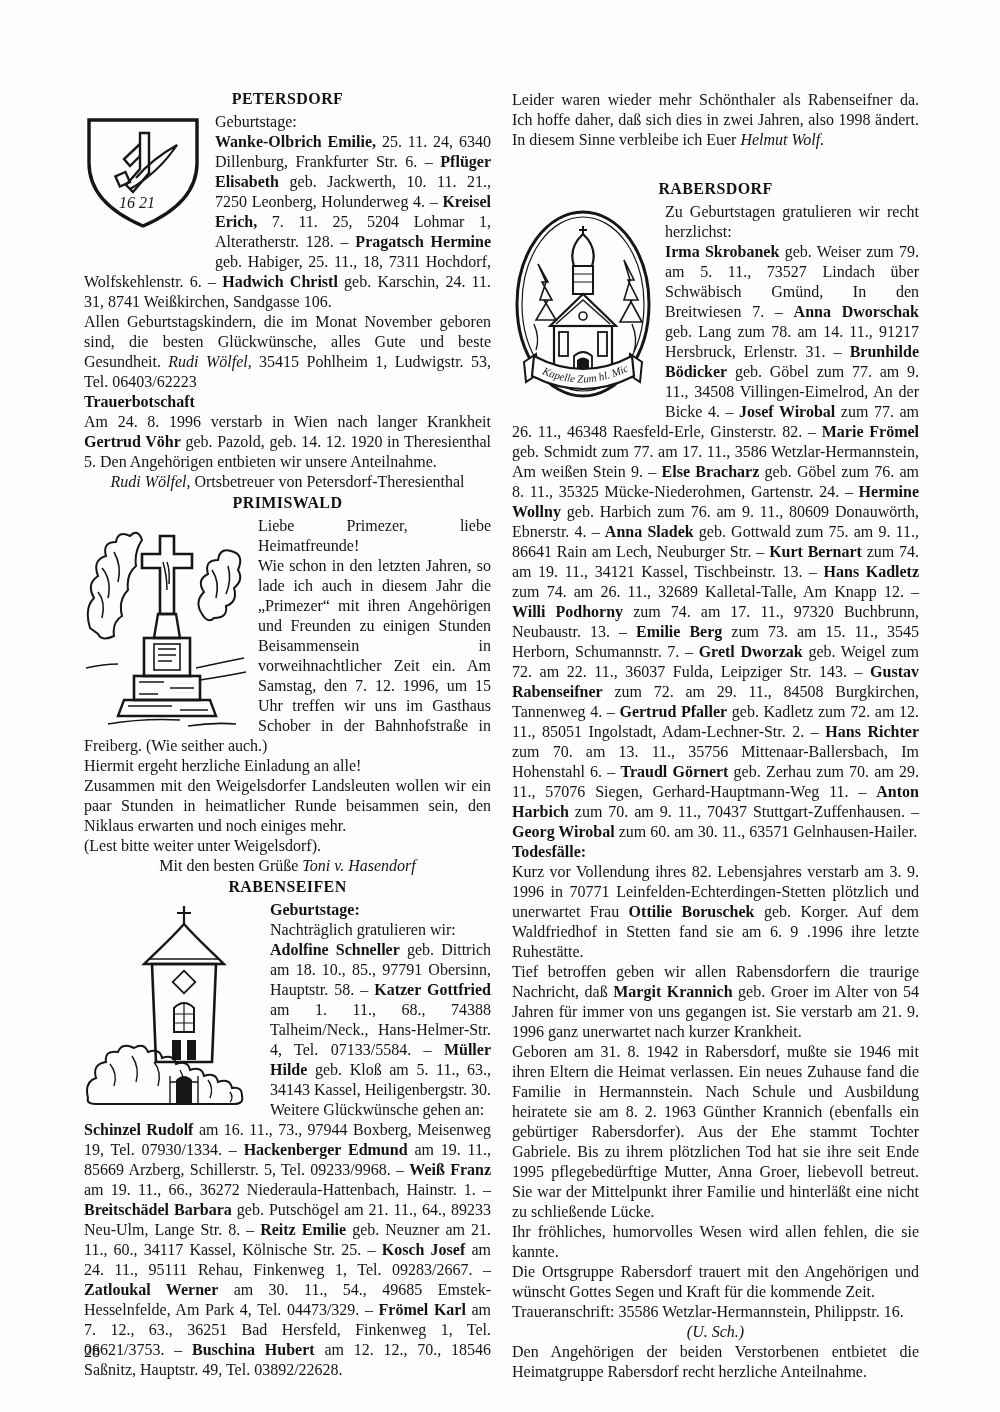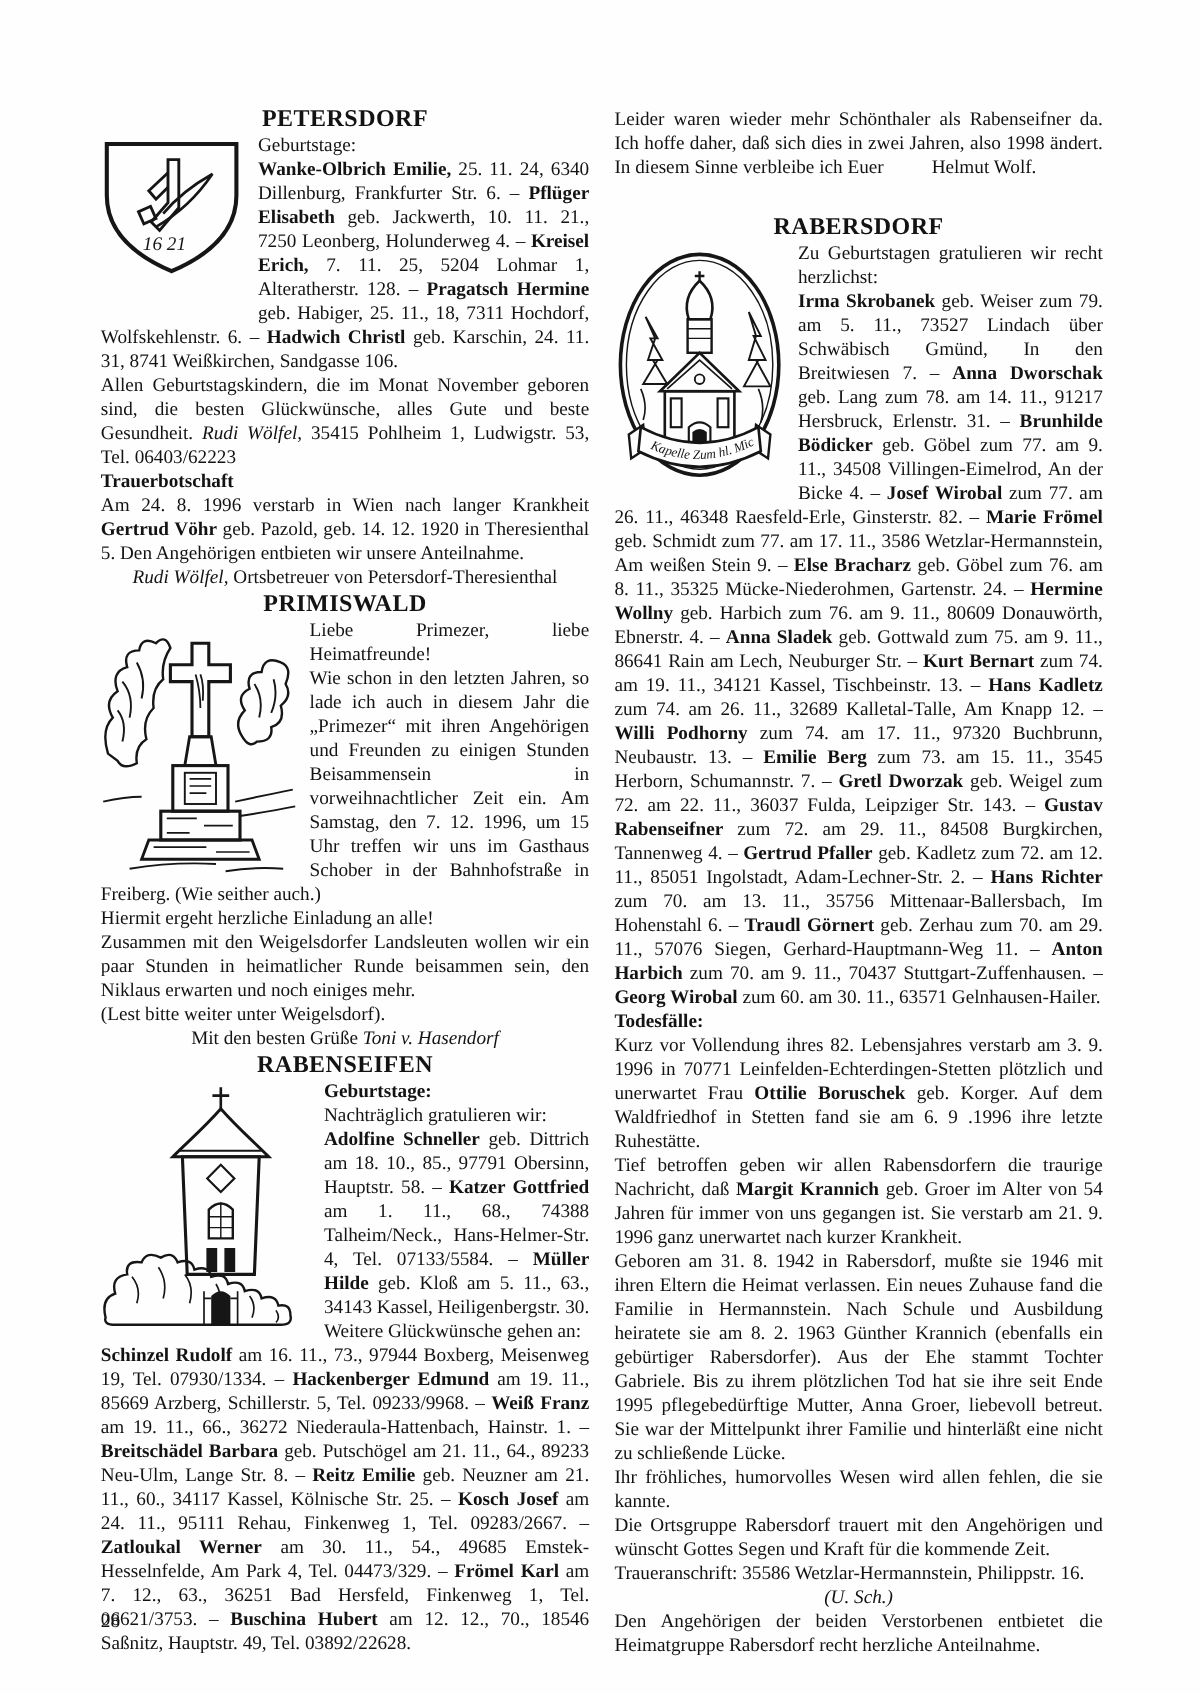--- a/index.html
+++ b/index.html
@@ -9,21 +9,21 @@
     font-family:"Liberation Serif", serif;
     color:#131313;
   }
   .col {
     position:absolute; width:407px;
     font-size:16px; line-height:20px;
     text-align:justify;
   }
   .col p { margin:0; }
   .sec-title {
-    font-size:20px; font-weight:bold; text-align:center;
+    font-size:16px; font-weight:bold; text-align:center;
     margin:0 0 2px 0; line-height:22px; letter-spacing:.4px;
   }
   .subhead { font-weight:bold; text-align:left; }
   .right-align { text-align:center; }
   .float-img { float:left; }
   .crest-float   { margin:3px 13px 30px 0; }
   .cross-float   { margin:2px 10px 4px 0; }
   .church-float  { margin:2px 12px 4px 0; }
   .chapel-float  { margin:2px 10px 4px 0; }
   .gap-lg { }
@@ -127,21 +127,21 @@
       <p><span style="font-weight: bold;">Adolfine Schneller</span><span> geb. Dittrich am 18. 10., 85., 97791 Obersinn, Hauptstr. 58. – </span><span style="font-weight: bold;">Katzer Gottfried</span><span> am 1. 11., 68., 74388 Talheim/Neck., Hans-Helmer-Str. 4, Tel. 07133/5584. – </span><span style="font-weight: bold;">Müller Hilde</span><span> geb. Kloß am 5. 11., 63., 34143 Kassel, Heiligenbergstr. 30.</span></p>
       <p><span>Weitere Glückwünsche gehen an:</span></p>
       <p><span style="font-weight: bold;">Schinzel Rudolf</span><span> am 16. 11., 73., 97944 Boxberg, Meisenweg 19, Tel. 07930/1334. – </span><span style="font-weight: bold;">Hackenberger Edmund</span><span> am 19. 11., 85669 Arzberg, Schillerstr. 5, Tel. 09233/9968. – </span><span style="font-weight: bold;">Weiß Franz</span><span> am 19. 11., 66., 36272 Niederaula-Hattenbach, Hainstr. 1. – </span><span style="font-weight: bold;">Breitschädel Barbara</span><span> geb. Putschögel am 21. 11., 64., 89233 Neu-Ulm, Lange Str. 8. – </span><span style="font-weight: bold;">Reitz Emilie</span><span> geb. Neuzner am 21. 11., 60., 34117 Kassel, Kölnische Str. 25. – </span><span style="font-weight: bold;">Kosch Josef</span><span> am 24. 11., 95111 Rehau, Finkenweg 1, Tel. 09283/2667. – </span><span style="font-weight: bold;">Zatloukal Werner</span><span> am 30. 11., 54., 49685 Emstek-Hesselnfelde, Am Park 4, Tel. 04473/329. – </span><span style="font-weight: bold;">Frömel Karl</span><span> am 7. 12., 63., 36251 Bad Hersfeld, Finkenweg 1, Tel. 06621/3753. – </span><span style="font-weight: bold;">Buschina Hubert</span><span> am 12. 12., 70., 18546 Saßnitz, Hauptstr. 49, Tel. 03892/22628.</span></p>
 
     </section>
   </div>
 
   <div class="col" style="left:512px; top:90px;">
 
     <section>
-      <p><span>Leider waren wieder mehr Schönthaler als Rabenseifner da. Ich hoffe daher, daß sich dies in zwei Jahren, also 1998 ändert. In diesem Sinne verbleibe ich Euer </span><span style=" margin-left: 36px;">Helmut Wolf.</span></p>
+      <p><span>Leider waren wieder mehr Schönthaler als Rabenseifner da. Ich hoffe daher, daß sich dies in zwei Jahren, also 1998 ändert. In diesem Sinne verbleibe ich Euer </span><span style="font-style: italic;">Helmut Wolf.</span></p>
     </section>
 
     <section class="gap-md">
       <h2 class="sec-title">RABERSDORF</h2>
       <div class="float-img chapel-float">
         <svg width="143" height="208" viewBox="0 0 143 208">
           <ellipse class="ink" stroke-width="3" cx="71" cy="100" rx="66" ry="92"></ellipse>
           <ellipse class="ink" stroke-width="1.2" cx="71" cy="100" rx="61" ry="87"></ellipse>
 
           <path class="ink" stroke-width="1.6" d="M26 60 L36 78 L30 78 L40 96 L32 96 L44 116 L24 116 L36 96 L28 96 L34 78 Z"></path>

